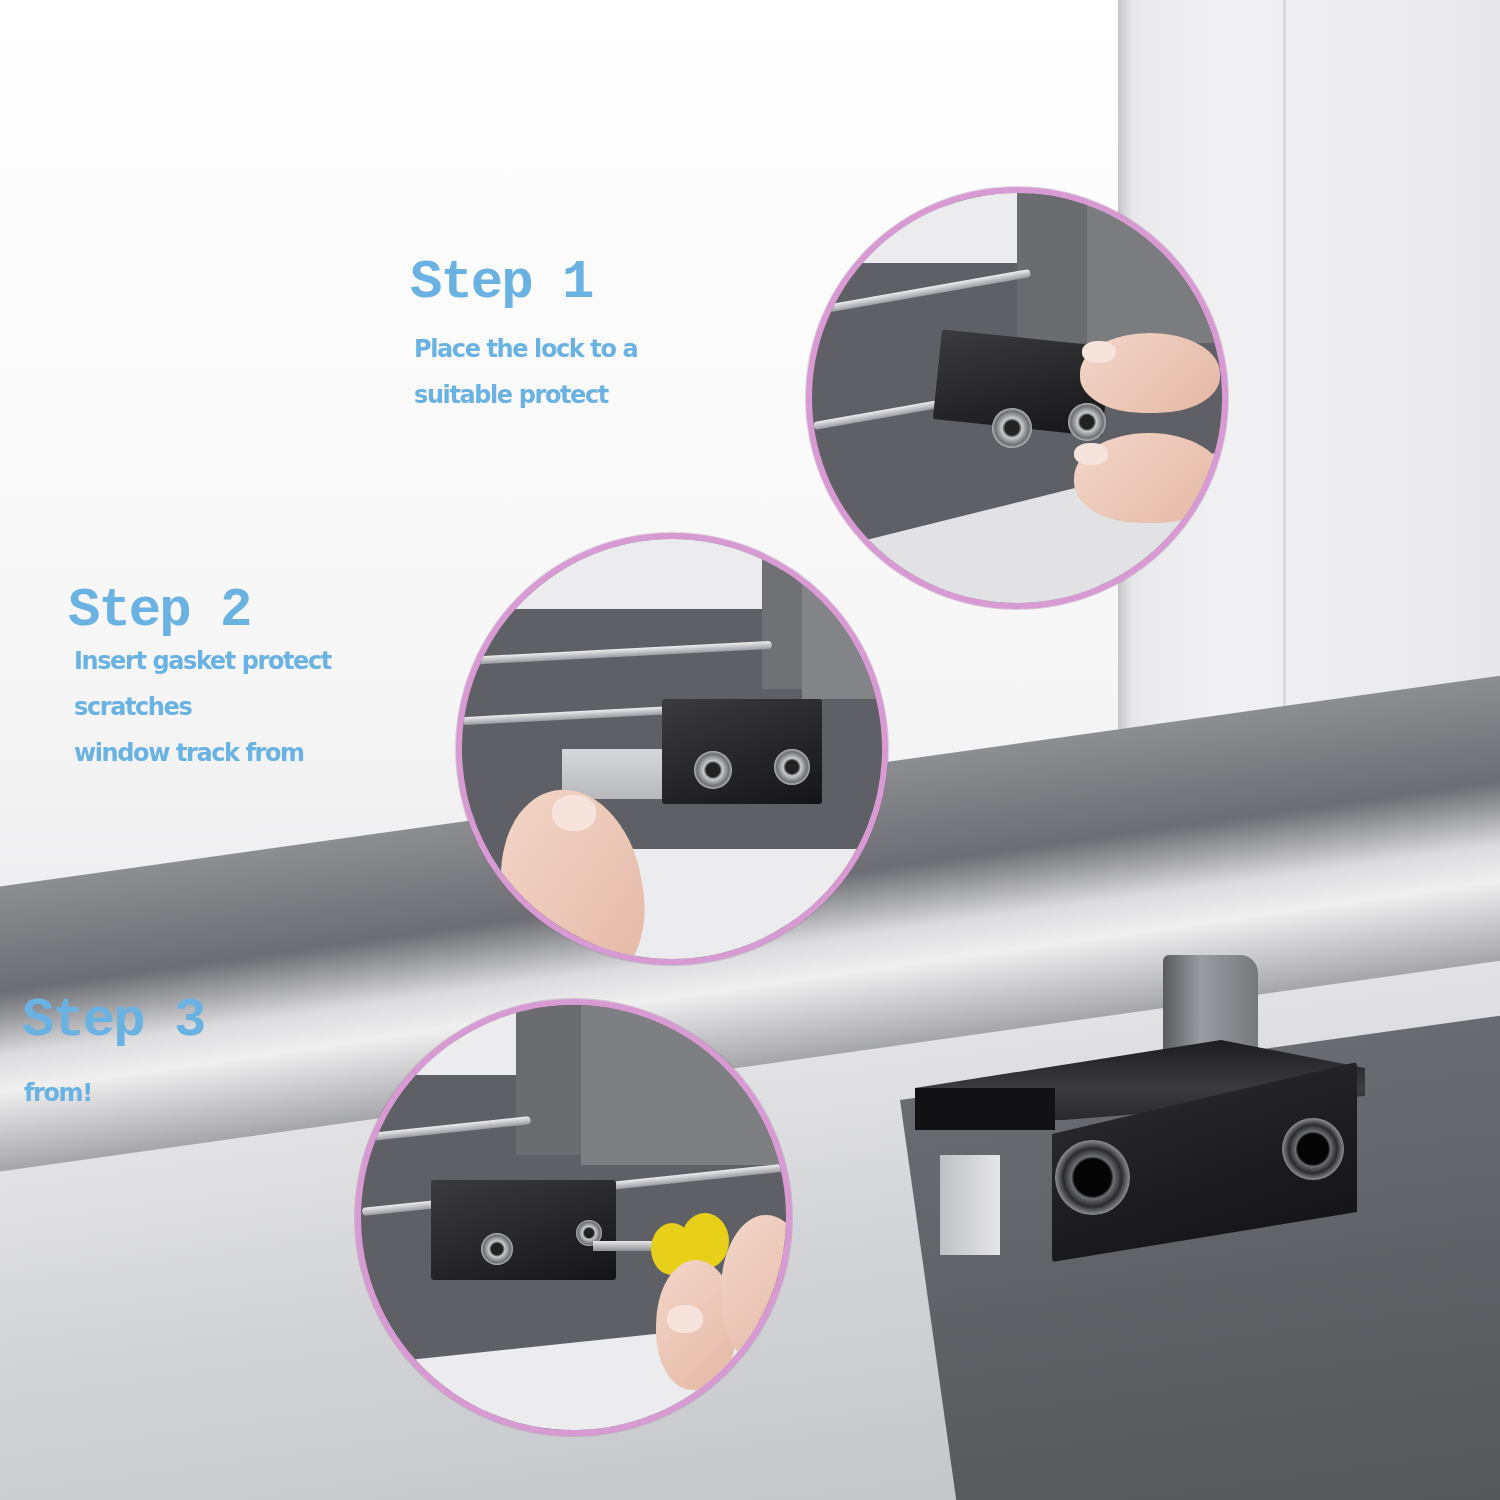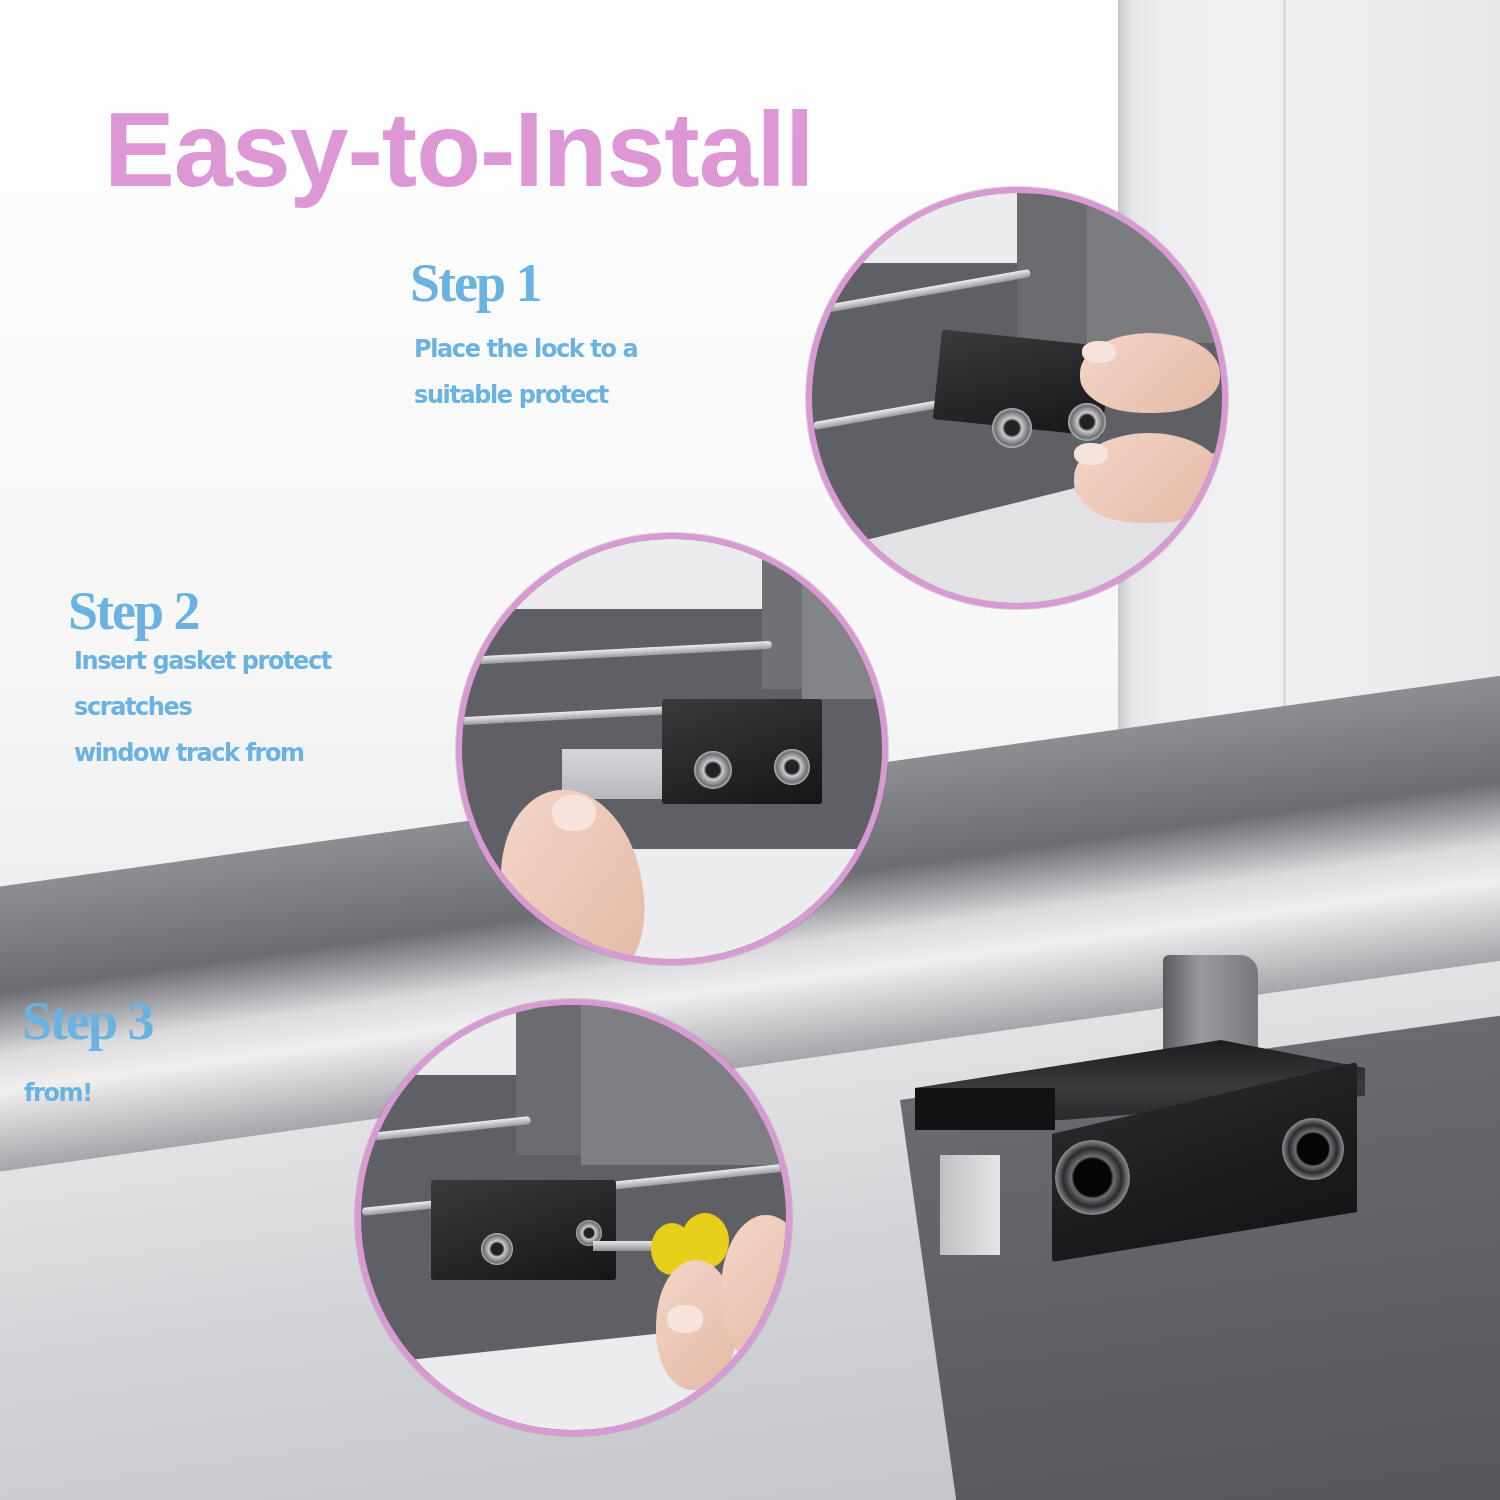--- a/index.html
+++ b/index.html
@@ -40,21 +40,21 @@
     clip-path: polygon(0 36%, 100% 0, 100% 75%, 0 100%); border-radius:4px; }
   .big-lock .side { position:absolute; left:0; top:48px; width:140px; height:42px; background:#121214; }
   .gasket { position:absolute; left:940px; top:1155px; width:60px; height:100px; background:linear-gradient(90deg,#bfc0c3,#e6e6e8); }
   .screw { position:absolute; border-radius:50%; background: radial-gradient(circle,#050506 0 35%,#6d6e72 40%,#2b2b2e 55%,#8a8b8f 70%,#1c1c1e 80%); }
 
   
   .title { position:absolute; left:104px; top:96px; font-family:"Liberation Sans", sans-serif;
     font-weight:bold; font-size:106px; line-height:1; color:#dd97d5; letter-spacing:-1px; }
 
   
-  .step-h { position:absolute; font-family:Liberation Serif, serif; font-weight:bold;
+  .step-h { position:absolute; font-family:Liberation Mono, monospace; font-weight:bold;
     color:#6ab2e1; font-size:54px; line-height:1; letter-spacing:-2px; }
   .step-d { position:absolute; font-family:"DejaVu Sans", sans-serif; font-weight:bold;
     color:#6ab2e1; font-size:24px; line-height:46px; letter-spacing:-1.4px; }
 
   
   .circle { position:absolute; border-radius:50%; border:6px solid #d79ad3; overflow:hidden;
     box-shadow:0 0 0 1px rgba(140,90,140,.25); background:#5f6065; }
   .c-bg-light { position:absolute; background:#ececee; }
   .c-bg-white { position:absolute; background:#f7f7f8; }
   .c-rail { position:absolute; height:8px; background:linear-gradient(180deg,#eeeeef,#9a9ba0); border-radius:4px; }
@@ -83,21 +83,20 @@
   <div class="slot"></div>
   <div class="gasket"></div>
   <div class="big-lock">
     <div class="top"></div>
     <div class="side"></div>
     <div class="face"></div>
   </div>
   <div class="screw" style="left:1055px;top:1140px;width:75px;height:75px;"></div>
   <div class="screw" style="left:1282px;top:1178px;width:62px;height:62px;transform:translateY(-60px);"></div>
 
-  <div class="title">Easy-to-Install</div>
 
   <div class="step-h" style="left:410px;top:256px;">Step 1</div>
   <div class="step-d" style="left:414px;top:326px;">
     <div>Place the lock to a</div>
     <div>suitable protect</div>
   </div>
 
   <div class="step-h" style="left:68px;top:584px;text-align:right;">Step 2</div>
   <div class="step-d" style="left:74px;top:638px;">
     <div>Insert gasket protect</div>

